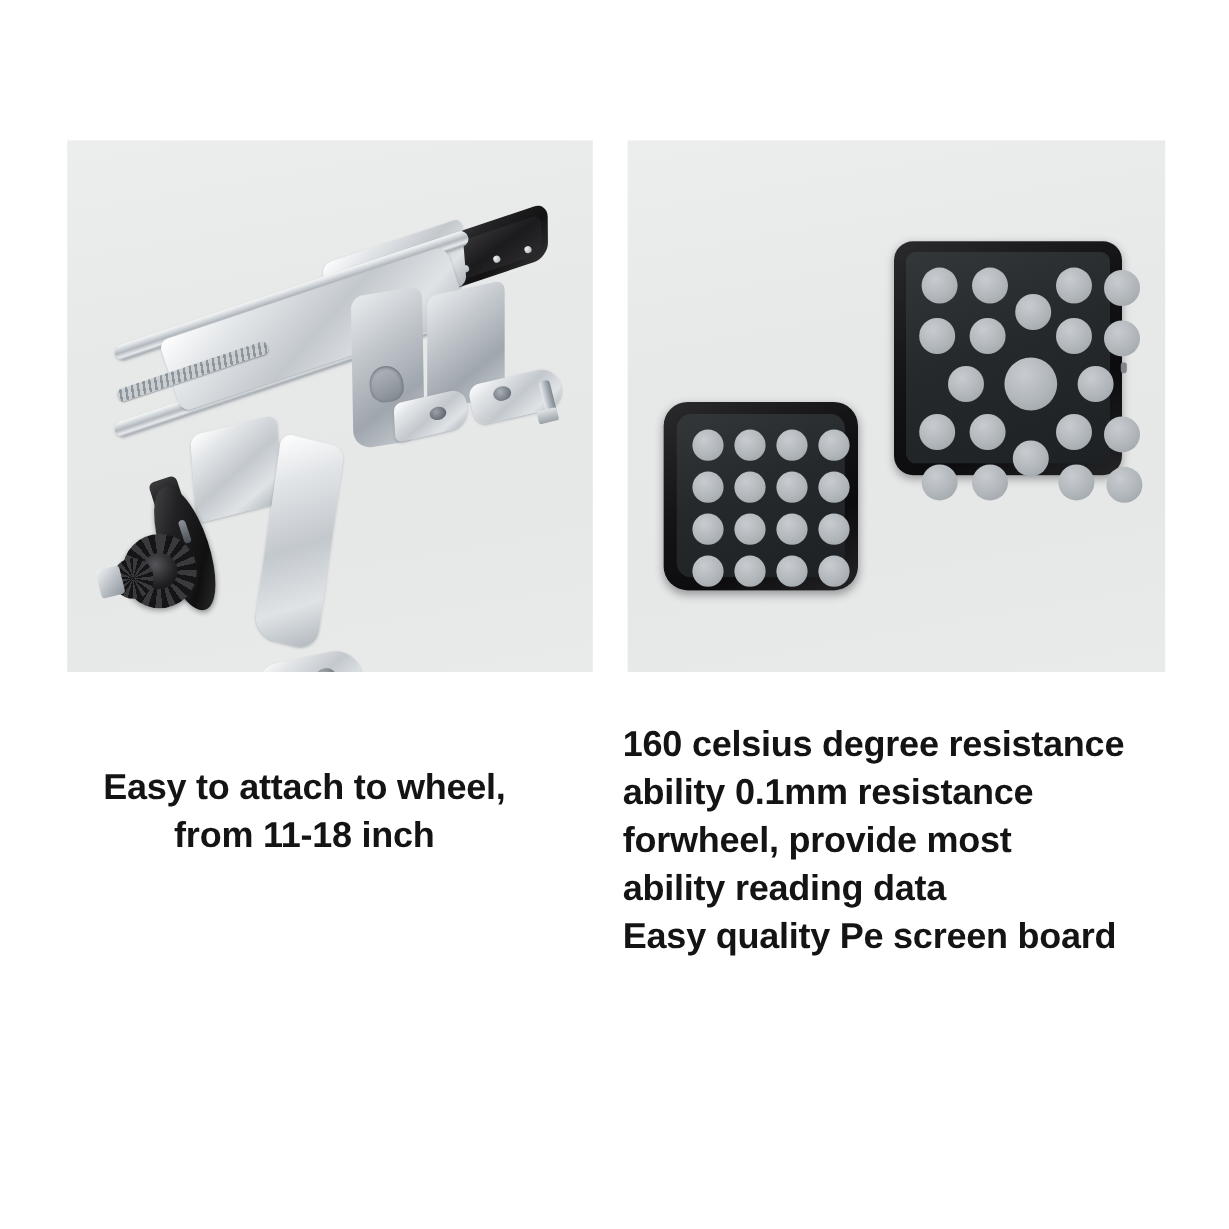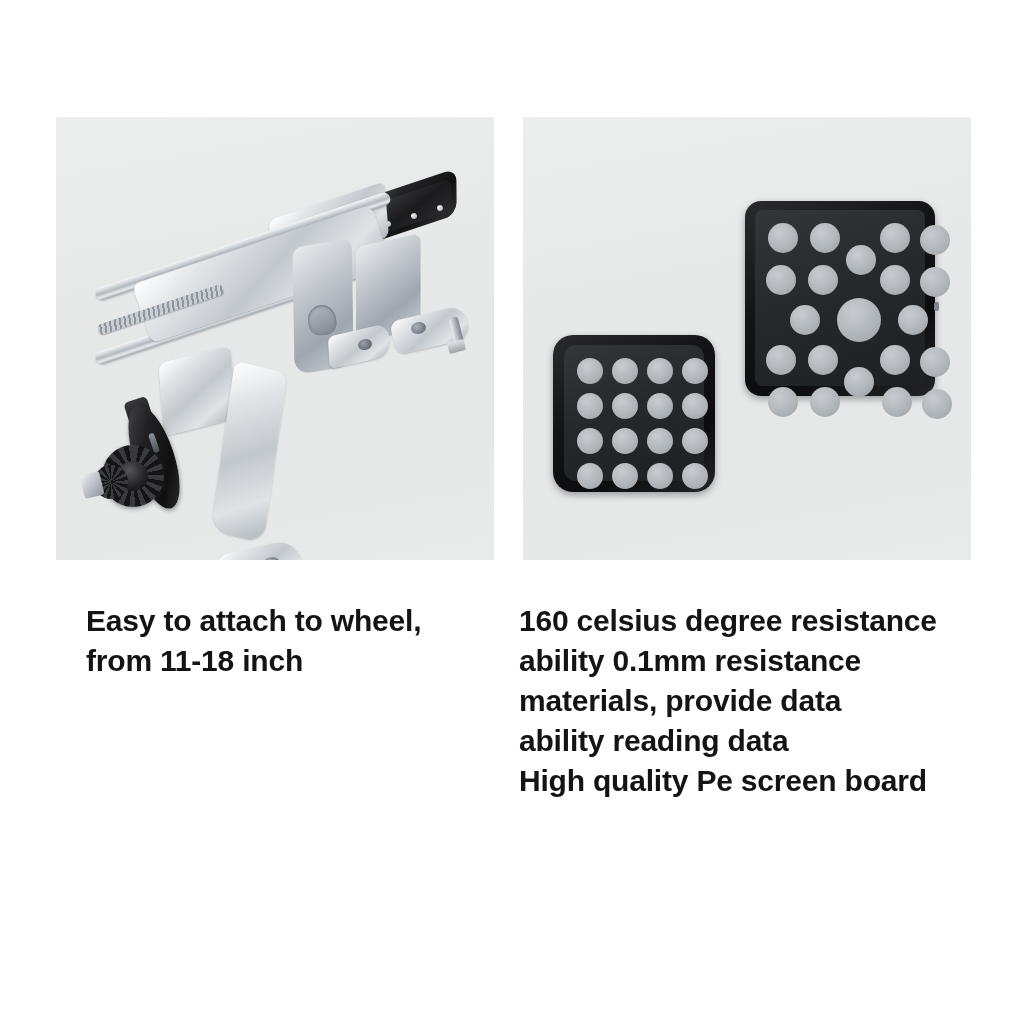--- a/index.html
+++ b/index.html
@@ -35,21 +35,21 @@
   
   .caption {
     position: absolute;
     color: #141414;
     font-weight: bold;
     font-size: 30px;
     line-height: 40px;
     letter-spacing: -0.2px;
     white-space: nowrap;
   }
-  #caption-left  { left: 86px;  top: 601px; }
+  #caption-left  { left: 86px;  top: 637px; text-align: center; }
   #caption-right { left: 519px; top: 601px; }
   .caption .line { display: block; height: 40px; }
 
   
   .clamp-stage {
     position: absolute;
     left: 0; top: 0;
     width: 438px; height: 443px;
   }
 
@@ -460,18 +460,18 @@
       </div>
   </div>
 
   <div class="caption" id="caption-left">
       <span class="line">Easy to attach to wheel,</span>
       <span class="line">from 11-18 inch</span>
     </div>
   <div class="caption" id="caption-right">
       <span class="line">160 celsius degree resistance</span>
       <span class="line">ability 0.1mm resistance</span>
-      <span class="line">materials, provide data</span>
+      <span class="line">forwheel, provide most</span>
       <span class="line">ability reading data</span>
-      <span class="line">High quality Pe screen board</span>
+      <span class="line">Easy quality Pe screen board</span>
     </div>
 
 </div>
 
 </body></html>

